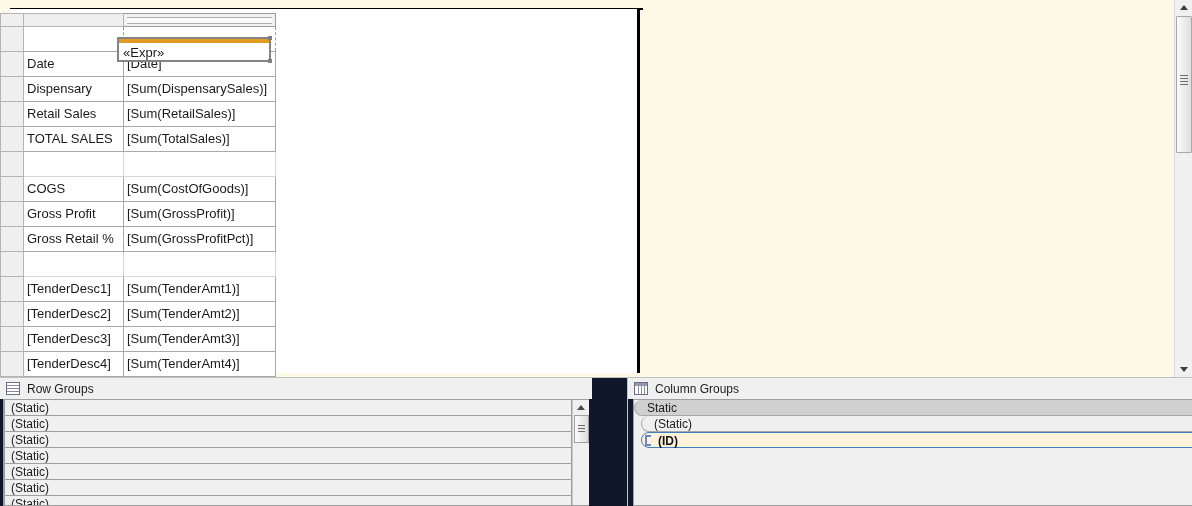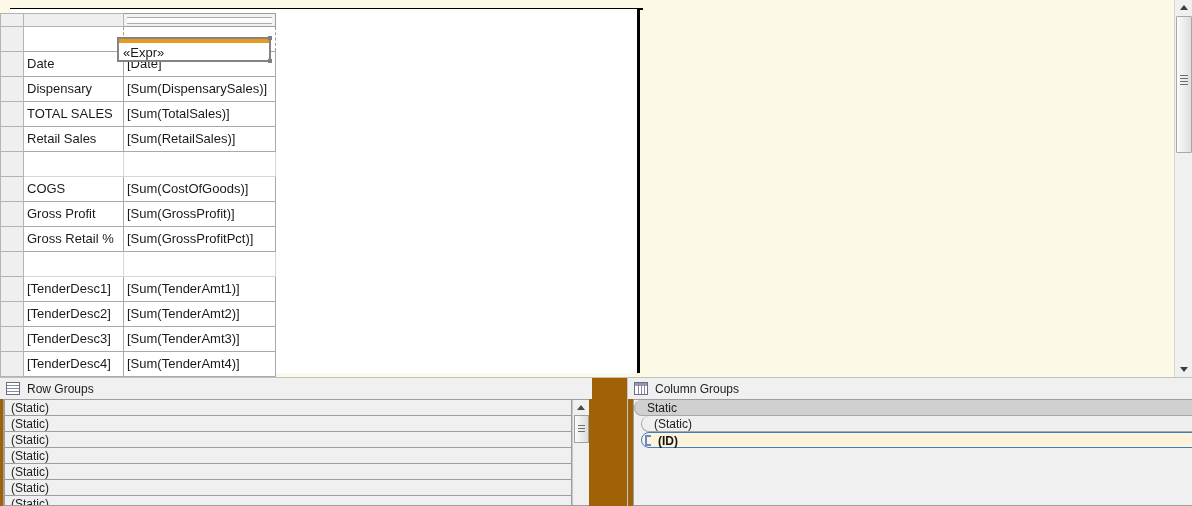--- a/index.html
+++ b/index.html
@@ -120,21 +120,21 @@
     border:1px solid #A8A8A8;border-radius:1px;
   }
   .vscroll .thumb .dots{
     position:absolute;left:3px;top:58px;width:8px;height:9px;
   }
   .vscroll .thumb .dots i{display:block;height:1px;background:#6E6E6E;margin-bottom:2px;}
 
   
   .groups-pane{
     position:absolute;left:0;top:377px;width:1192px;height:129px;
-    background:#a16207;border-top:1px solid #C0C0C0;
+    background:#0f172a;border-top:1px solid #C0C0C0;
   }
   .pane{position:absolute;top:0;height:129px;}
   .pane.row-pane{left:0;width:592px;}
   .pane.col-pane{left:627px;width:600px;border-left:1px solid #C4C4C4;padding-left:36px;}
 
   .pane-header{
     position:absolute;left:0;top:0;right:0;height:21px;
     display:flex;align-items:center;gap:7px;padding-left:6px;
     background:#F0F0F0;
   }
@@ -265,27 +265,27 @@
           <td class="cell c-label">Date</td>
           <td class="cell c-value">[Date]</td>
         </tr>
         <tr>
           <td class="handle"></td>
           <td class="cell c-label">Dispensary</td>
           <td class="cell c-value">[Sum(DispensarySales)]</td>
         </tr>
         <tr>
           <td class="handle"></td>
+          <td class="cell c-label">Retail Sales</td>
+          <td class="cell c-value">[Sum(RetailSales)]</td>
+        </tr>
+        <tr>
+          <td class="handle"></td>
           <td class="cell c-label">TOTAL SALES</td>
           <td class="cell c-value">[Sum(TotalSales)]</td>
-        </tr>
-        <tr>
-          <td class="handle"></td>
-          <td class="cell c-label">Retail Sales</td>
-          <td class="cell c-value">[Sum(RetailSales)]</td>
         </tr>
 
         <tr>
           <td class="handle"></td>
           <td class="spacer-label"></td>
           <td class="spacer-value"></td>
         </tr>
 
         <tr>
           <td class="handle"></td>

